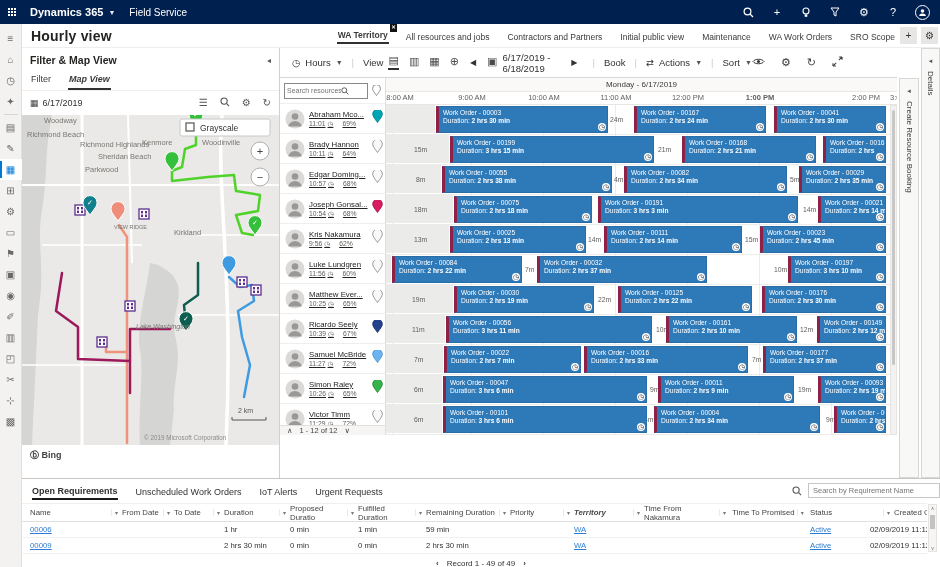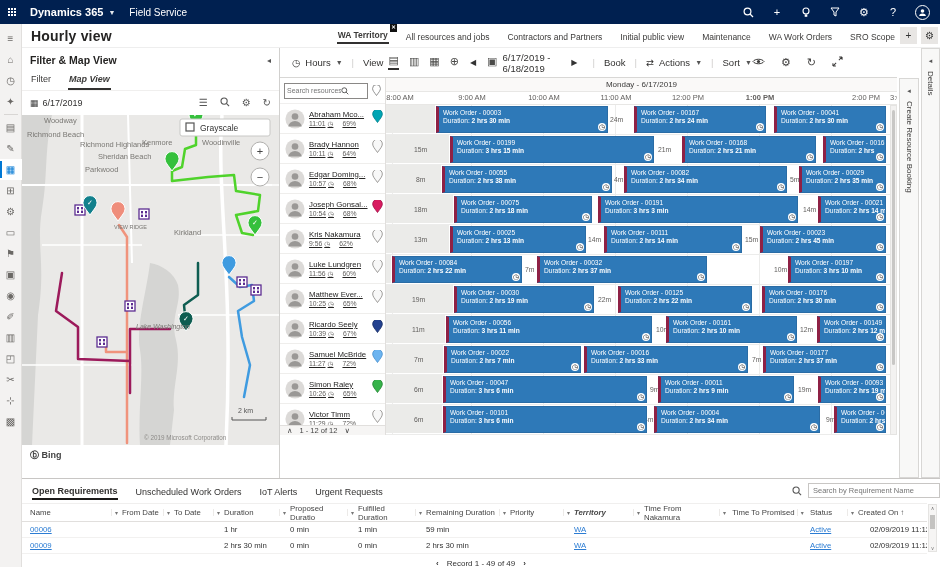--- a/index.html
+++ b/index.html
@@ -905,21 +905,21 @@
             <span class="fcaret">▾</span>
           </div>
           <div class="gh" style="width: 86px;">
             <span class="lab">Time From Nakamura</span>
             <span class="fcaret">▾</span>
           </div>
           <div class="gh" style="width: 80px; justify-content: center;">
             <span class="lab">Time To Promised</span>
             <span class="fcaret">▾</span>
           </div>
-          <div class="gh" style="width: 48px;">
+          <div class="gh" style="width: 84px;">
             <span class="lab">Status</span>
             <span class="fcaret">▾</span>
           </div>
           <div class="gh" style="width: 78px;">
             <span class="lab">Created On ↑</span>
           </div>
         </div>
       <div id="gbody">
           <div class="grow">
             <div class="gc" style="width: 92px;"><a>00006</a></div>

